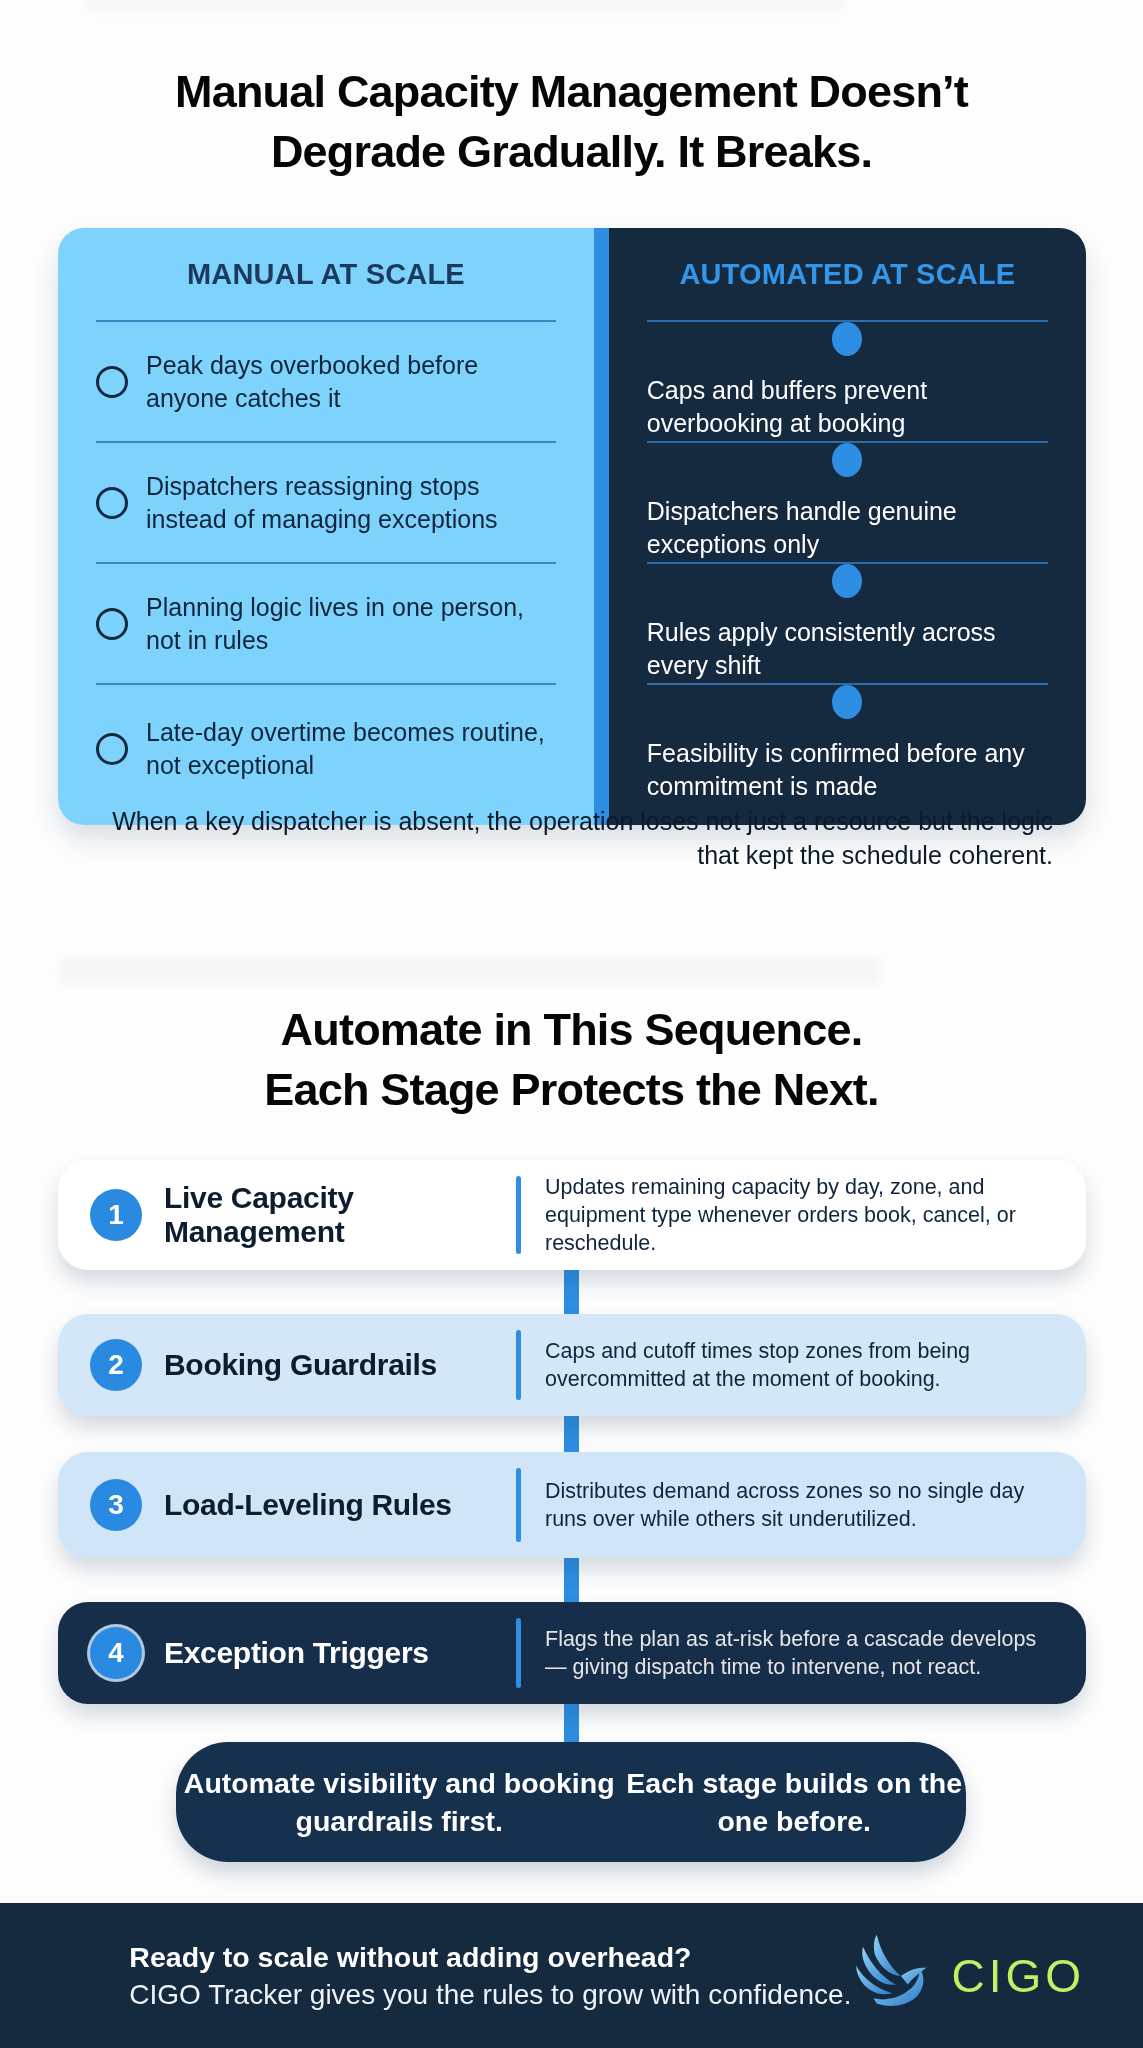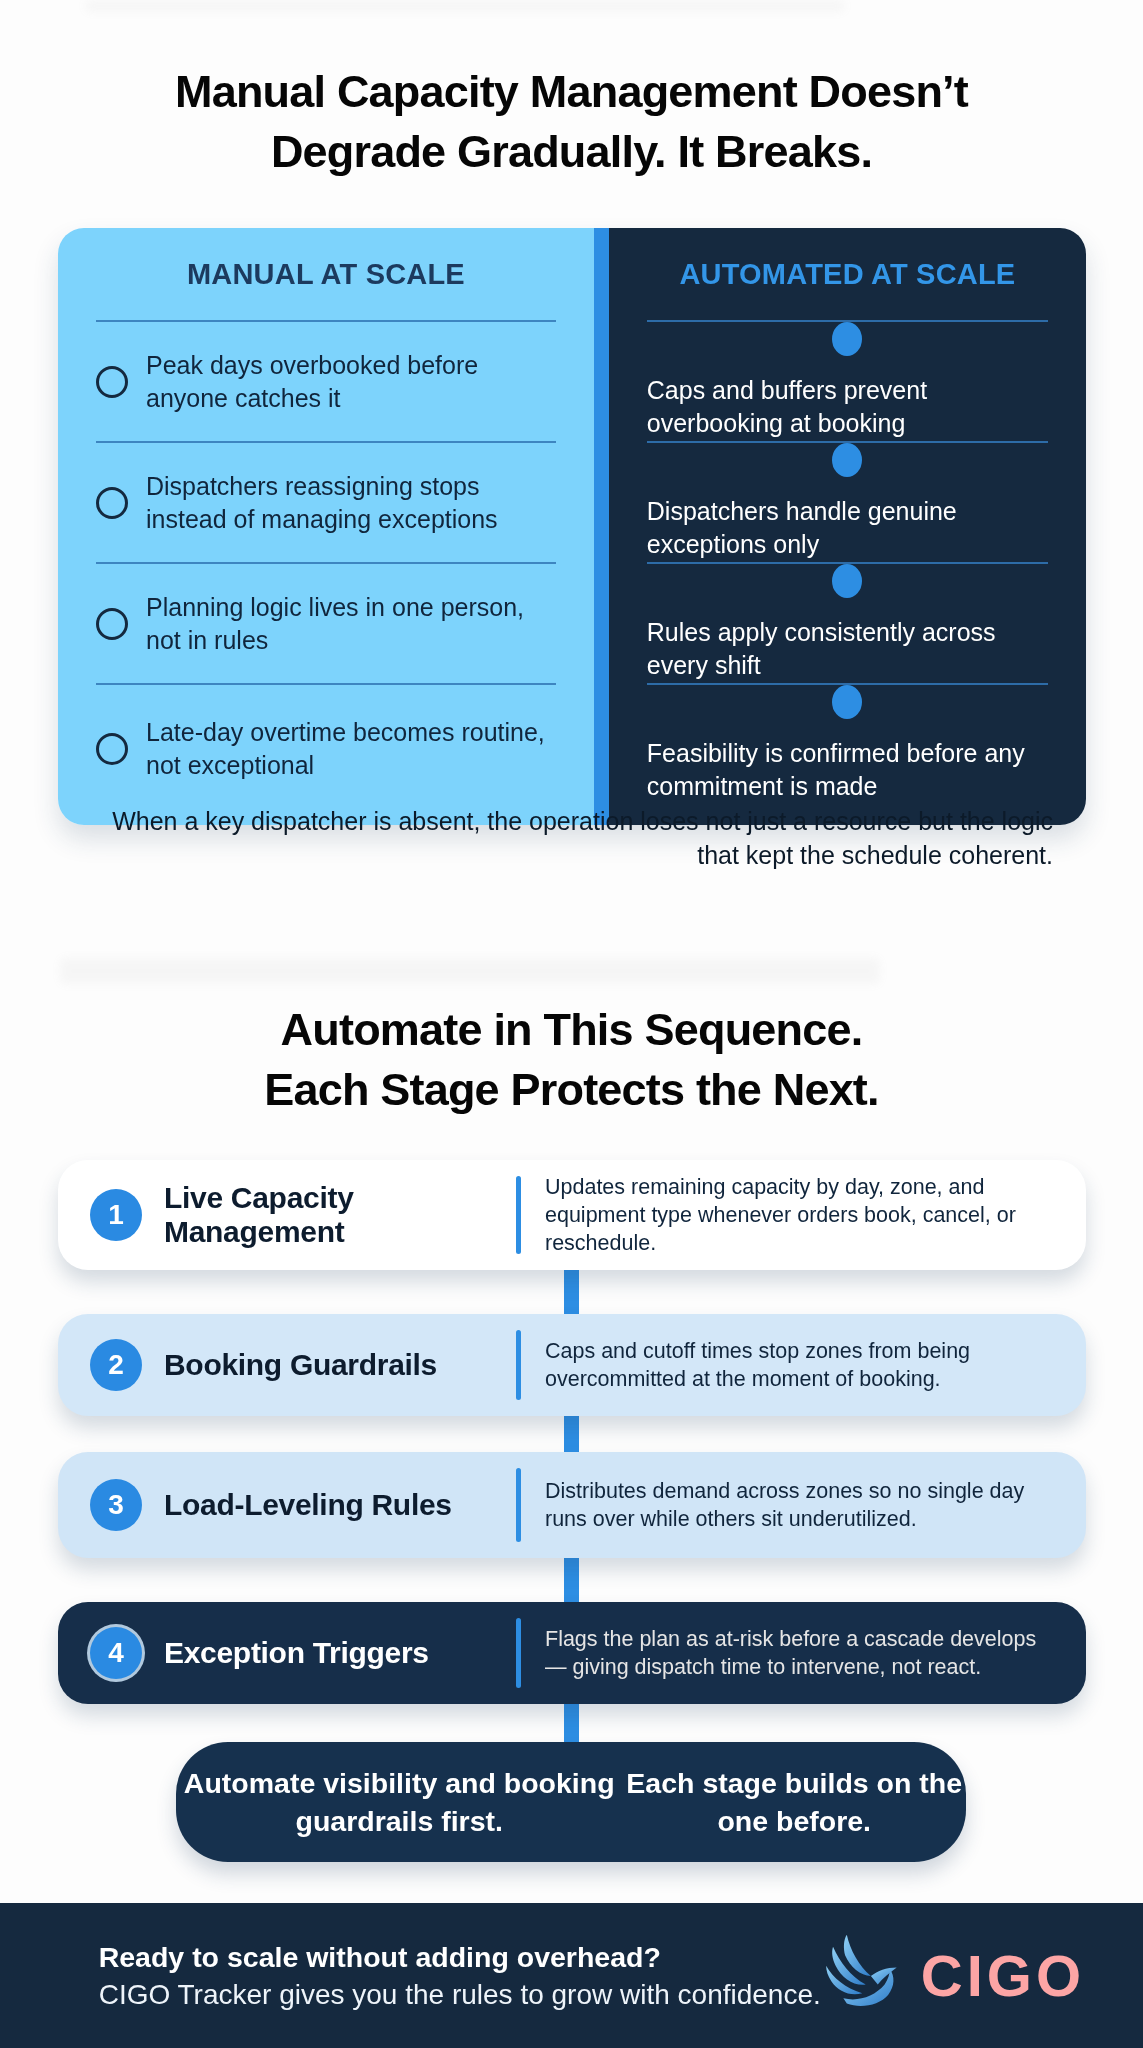--- a/index.html
+++ b/index.html
@@ -218,23 +218,23 @@
     font-size: 28px;
     line-height: 38px;
   }
   .brand {
     display: flex;
     align-items: center;
     gap: 14px;
   }
   .brand-icon { width: 86px; height: 90px; }
   .brand-word {
-    color: #fca5a5;
-    font-size: 58px;
-    font-weight: 700;
+    color: #bef264;
+    font-size: 46px;
+    font-weight: 400;
     letter-spacing: 4px;
   }
 </style>
 </head>
 <body>
 
 <div class="page">
 
   <div class="smudge smudge-top"></div>
 

